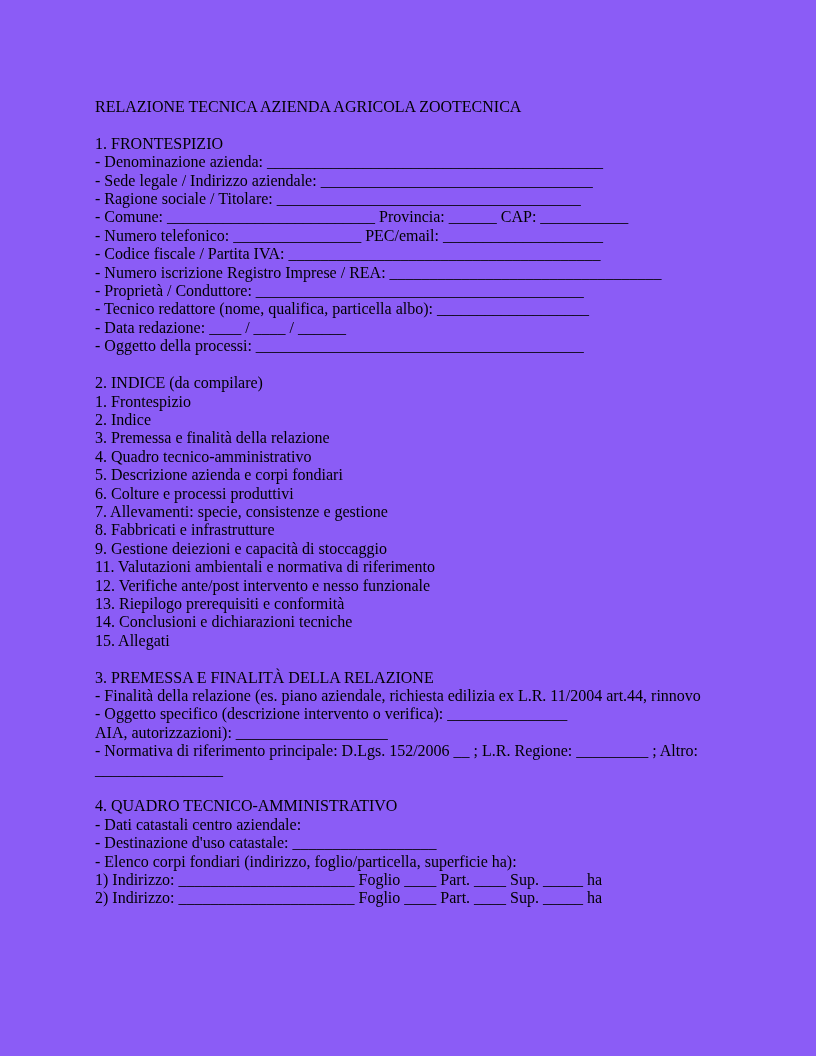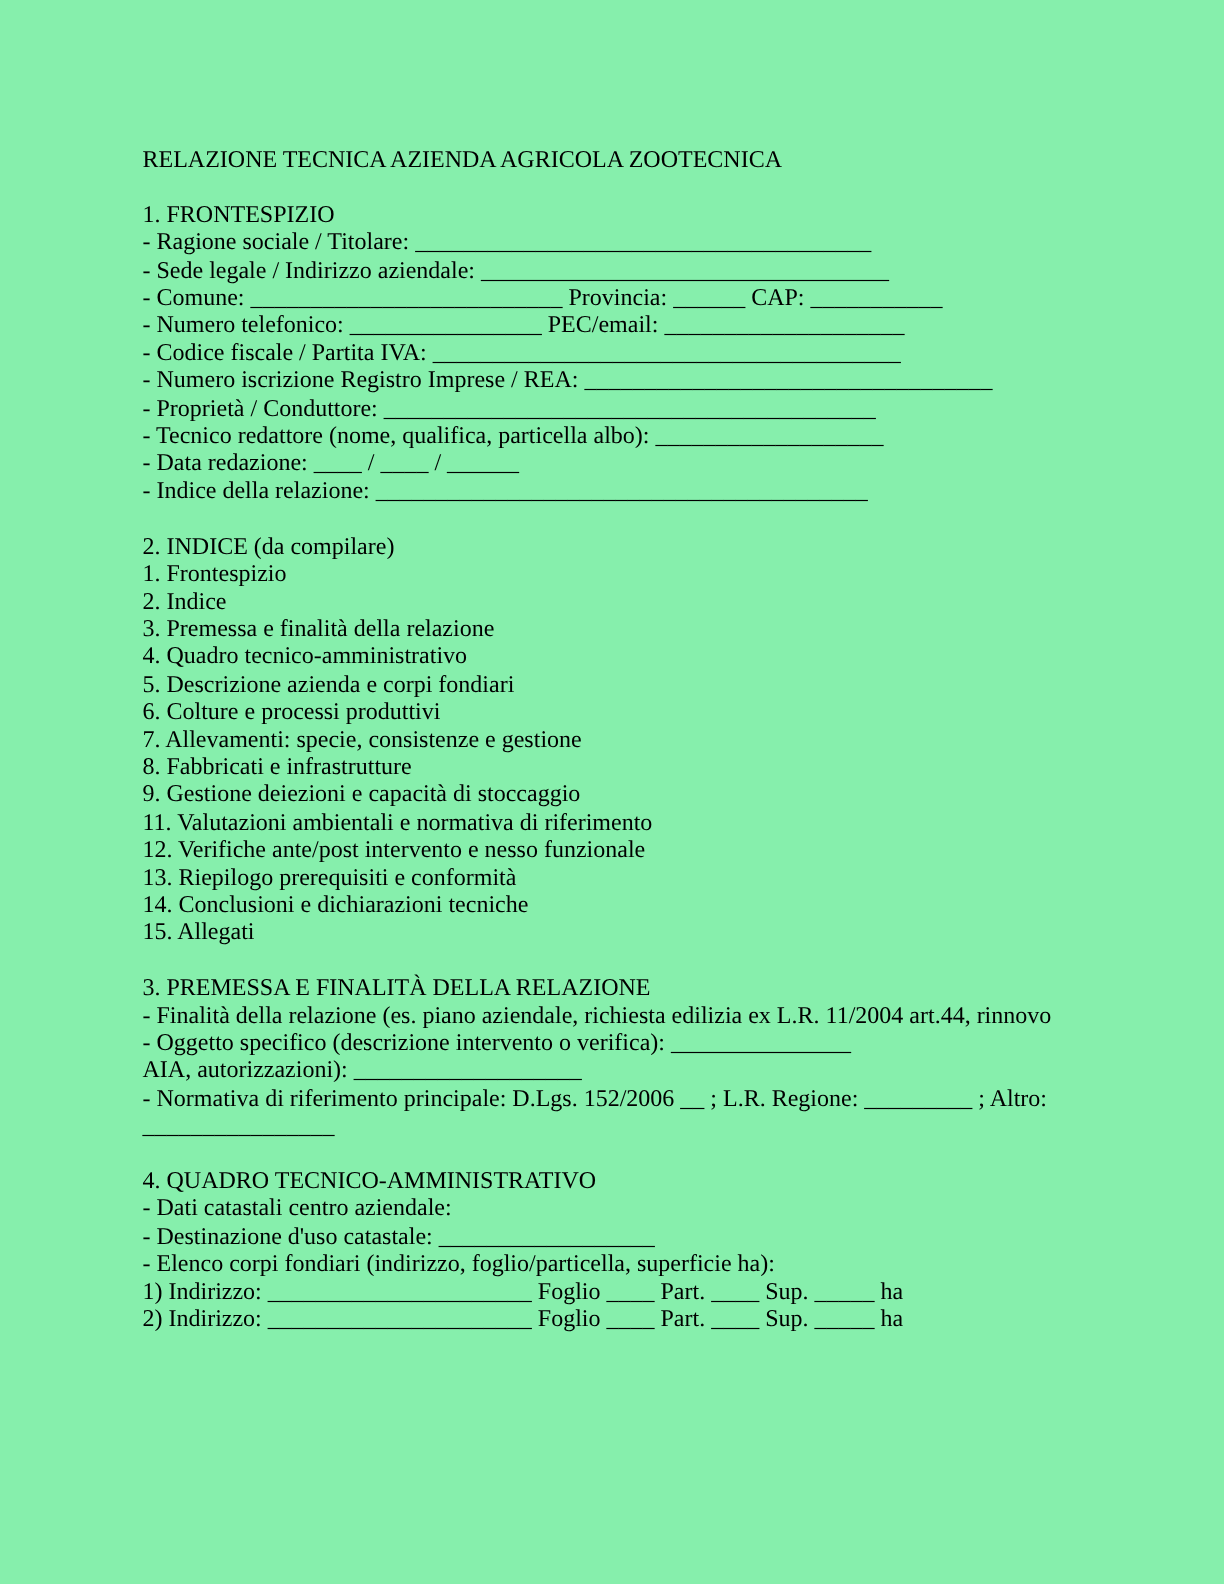--- a/index.html
+++ b/index.html
@@ -10,49 +10,50 @@
   body {
     width: 816px;
     height: 1056px;
     overflow: hidden;
   }
   .page {
     box-sizing: border-box;
     width: 816px;
     height: 1056px;
     padding: 98px 88px 0 95px;
-    background: #86efac;
+    background: #8b5cf6;
     color: #000000;
     font-family: "Liberation Serif", "DejaVu Serif", serif;
     font-size: 16px;
     line-height: 18.4px;
   }
   .line {
     white-space: pre;
     min-height: 18.4px;
   }
 </style>
 </head>
 <body>
 
 <div class="page">
   <div class="line">RELAZIONE TECNICA AZIENDA AGRICOLA ZOOTECNICA</div>
   <div id="doc-body">
       <div class="line">&nbsp;</div>
       <div class="line">1. FRONTESPIZIO</div>
+      <div class="line">- Denominazione azienda: __________________________________________</div>
+      <div class="line">- Sede legale / Indirizzo aziendale: __________________________________</div>
       <div class="line">- Ragione sociale / Titolare: ______________________________________</div>
-      <div class="line">- Sede legale / Indirizzo aziendale: __________________________________</div>
       <div class="line">- Comune: __________________________ Provincia: ______ CAP: ___________</div>
       <div class="line">- Numero telefonico: ________________ PEC/email: ____________________</div>
       <div class="line">- Codice fiscale / Partita IVA: _______________________________________</div>
       <div class="line">- Numero iscrizione Registro Imprese / REA: __________________________________</div>
       <div class="line">- Proprietà / Conduttore: _________________________________________</div>
       <div class="line">- Tecnico redattore (nome, qualifica, particella albo): ___________________</div>
       <div class="line">- Data redazione: ____ / ____ / ______</div>
-      <div class="line">- Indice della relazione: _________________________________________</div>
+      <div class="line">- Oggetto della processi: _________________________________________</div>
       <div class="line">&nbsp;</div>
       <div class="line">2. INDICE (da compilare)</div>
       <div class="line">1. Frontespizio</div>
       <div class="line">2. Indice</div>
       <div class="line">3. Premessa e finalità della relazione</div>
       <div class="line">4. Quadro tecnico-amministrativo</div>
       <div class="line">5. Descrizione azienda e corpi fondiari</div>
       <div class="line">6. Colture e processi produttivi</div>
       <div class="line">7. Allevamenti: specie, consistenze e gestione</div>
       <div class="line">8. Fabbricati e infrastrutture</div>

